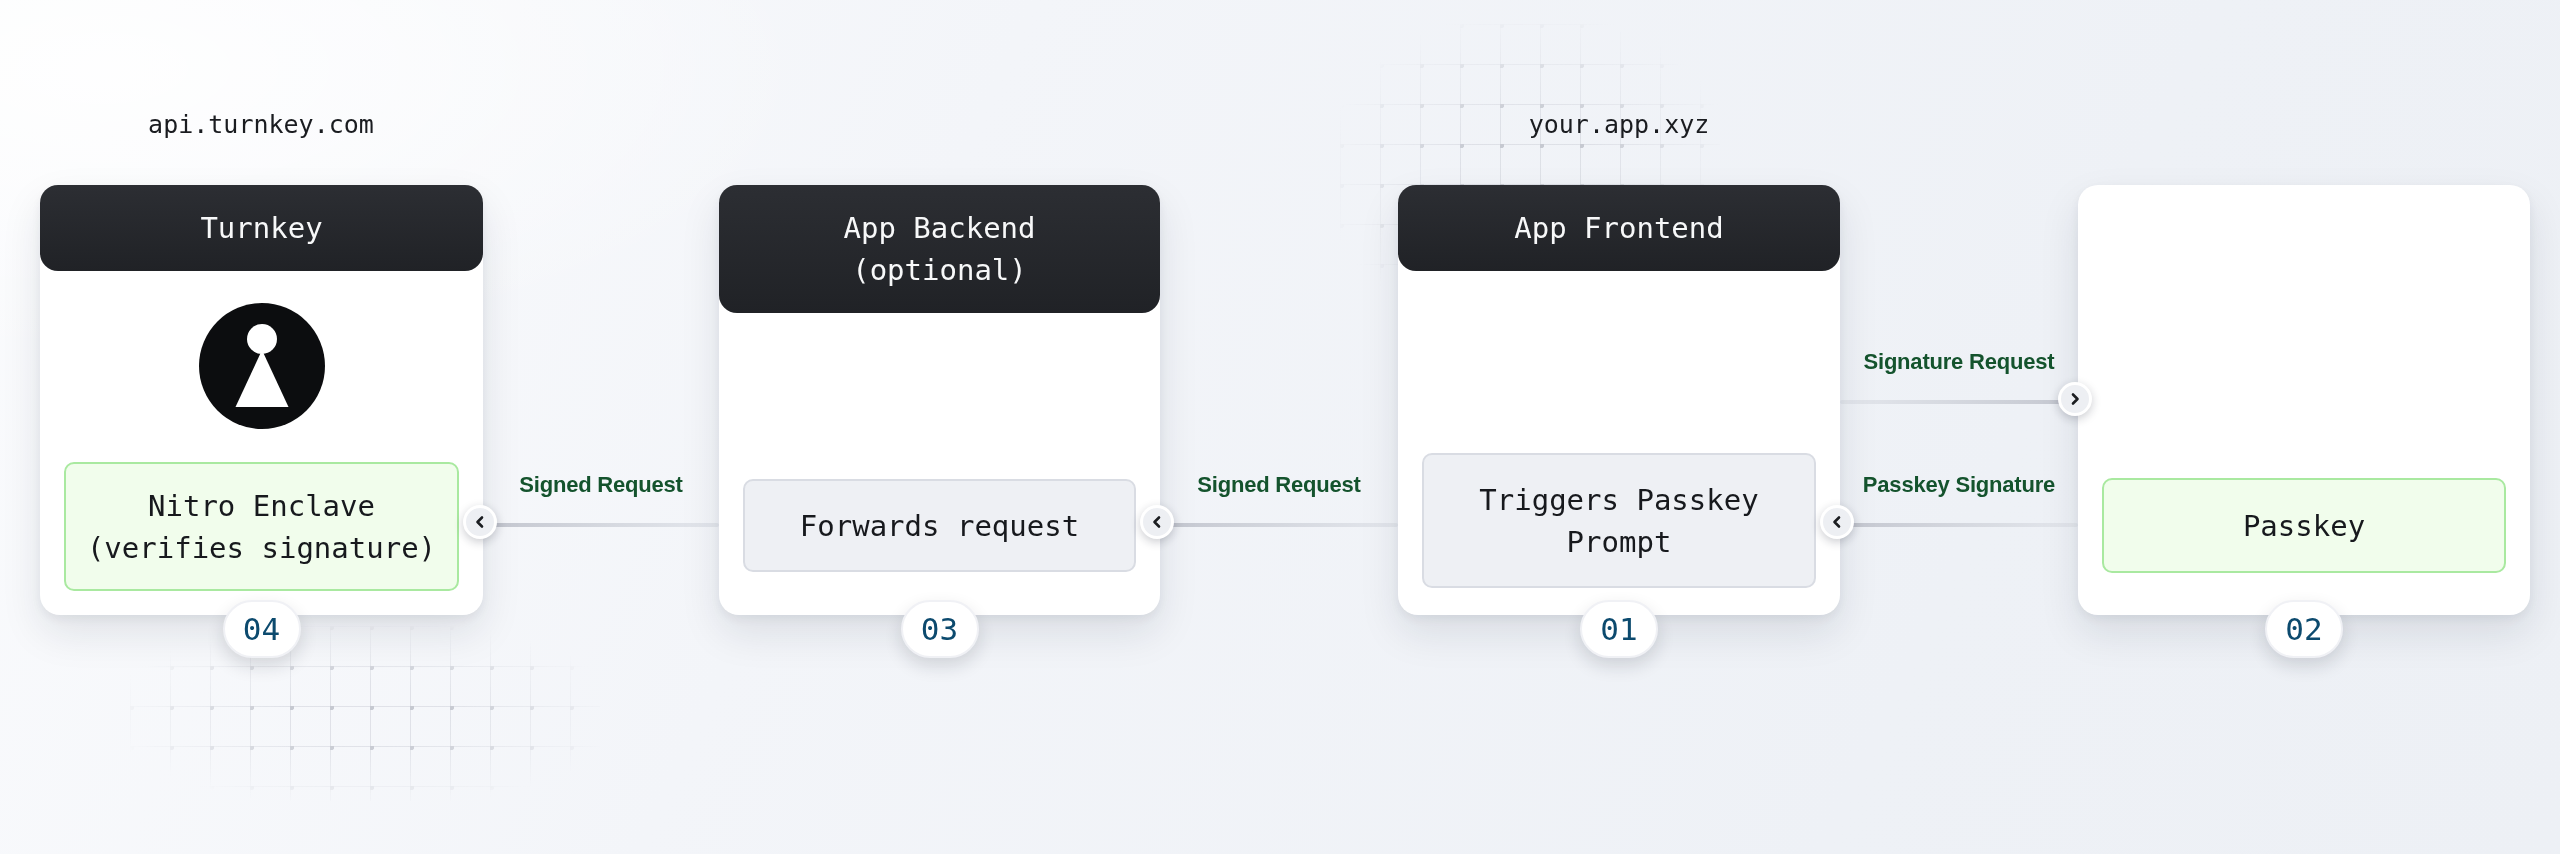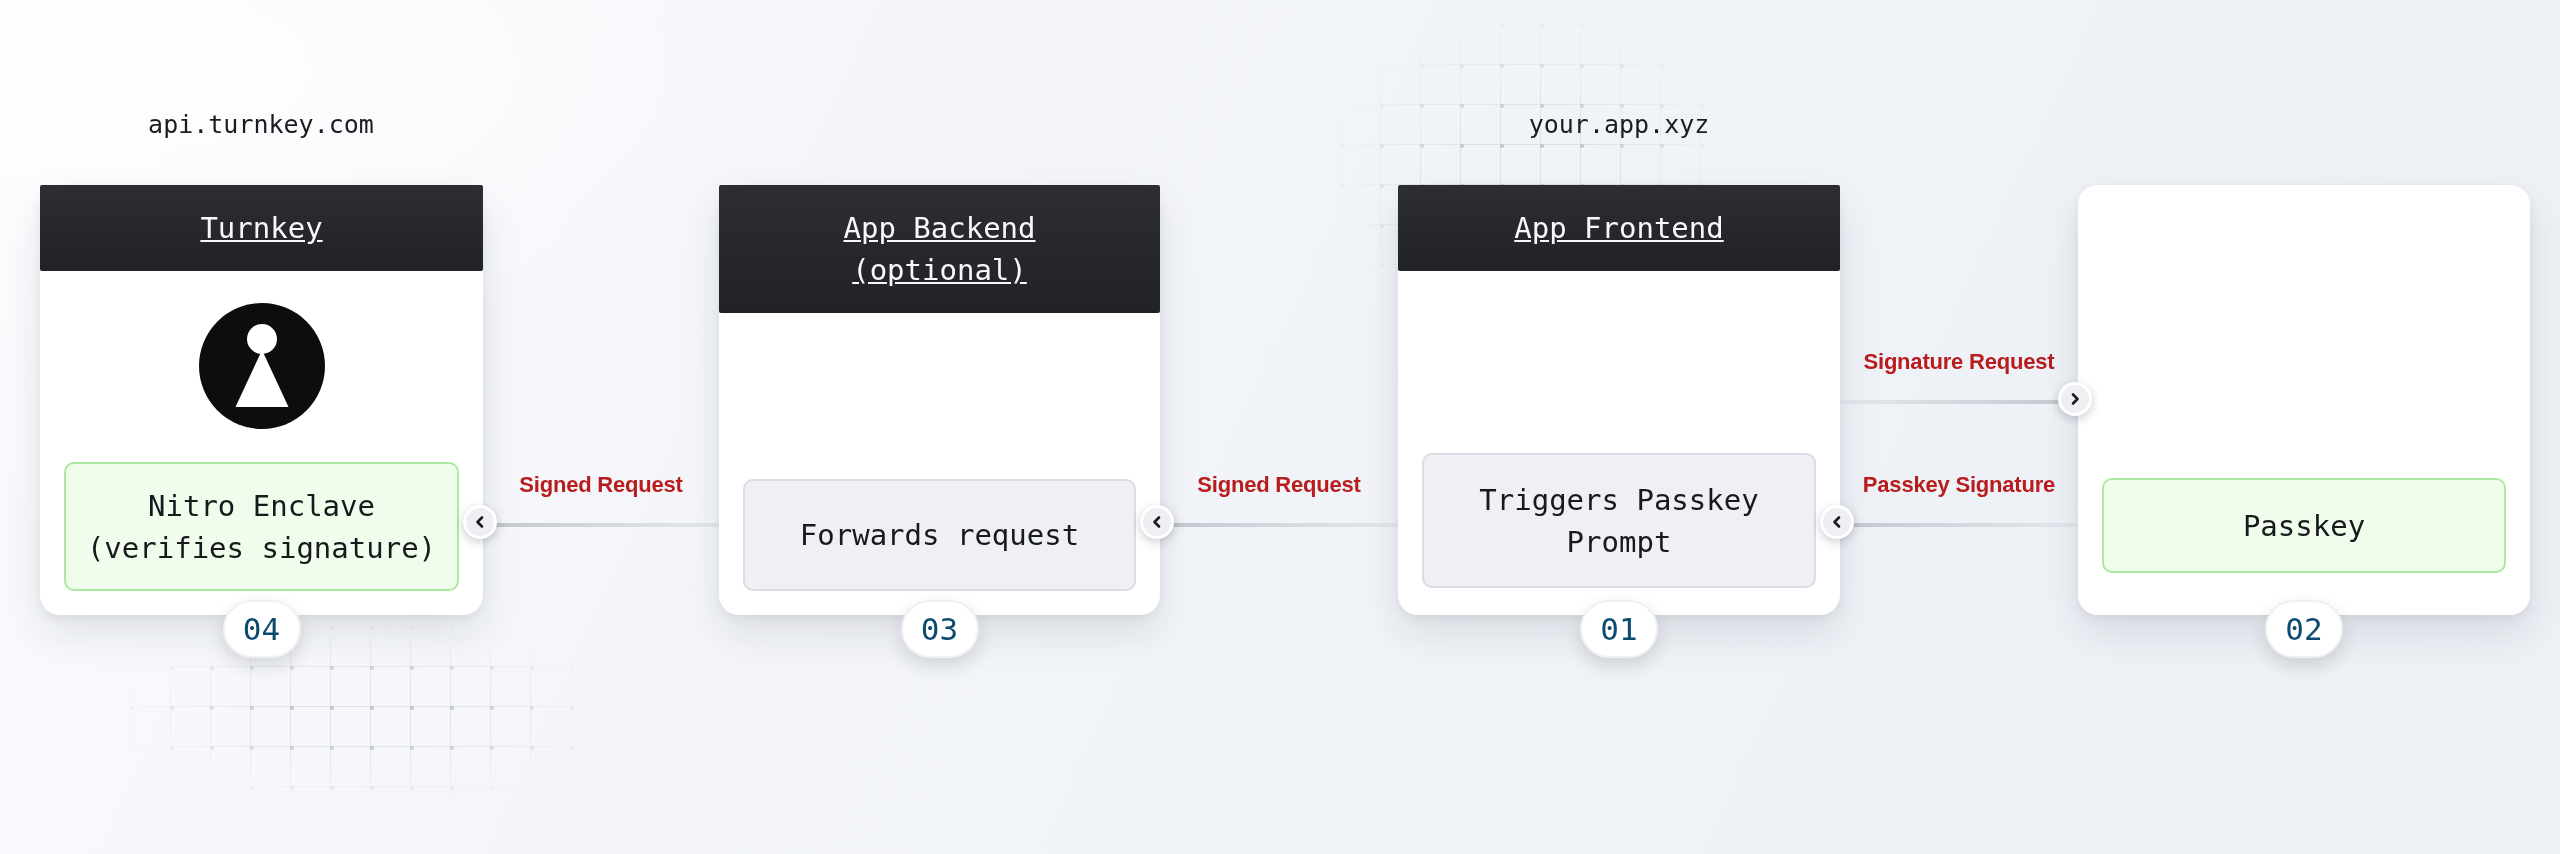--- a/index.html
+++ b/index.html
@@ -45,30 +45,29 @@
     height:430px;
     background:#ffffff;
     border-radius:20px;
     box-shadow:0 18px 40px rgba(24,28,45,.10), 0 4px 10px rgba(24,28,45,.06);
     z-index:2;
   }
   .card-header {
     position:absolute;
     top:0; left:0; right:0;
     min-height:86px;
-    border-radius:2px;
+    border-radius:18px;
     background:linear-gradient(180deg, #2c2e33 0%, #202226 100%);
     color:#f7f8f9;
     display:flex; align-items:center; justify-content:center;
     text-align:center;
     font-size:29px;
     line-height:42px;
     white-space:pre-line;
     padding:22px 10px;
-    text-decoration:underline;
   }
   .inner-box {
     position:absolute;
     left:24px; right:24px;
     border-radius:10px;
     display:flex; align-items:center; justify-content:center;
     text-align:center;
     font-size:29px;
     line-height:42px;
     white-space:pre-line;
@@ -99,21 +98,21 @@
     width:126px; height:126px;
   }
 
   .conn-label {
     position:absolute;
     text-align:center;
     font-family:"Liberation Sans", sans-serif;
     font-weight:700;
     font-size:22px;
     letter-spacing:-0.2px;
-    color:#b91c1c;
+    color:#14532d;
     z-index:2;
   }
   .conn-line {
     position:absolute;
     height:4px;
     border-radius:2px;
     z-index:1;
   }
   .fade-right { background:linear-gradient(90deg, #c3c6cf 0%, #d6d9e0 55%, #e4e7ed 100%); }
   .fade-left  { background:linear-gradient(90deg, #e4e7ed 0%, #d6d9e0 45%, #c3c6cf 100%); }
@@ -153,21 +152,21 @@
 (verifies signature)</span>
   </div>
   <div class="badge">04</div>
 </div>
 
 <div class="card" style="left:719px; width:441px;">
   <div class="card-header">
     <span>App Backend
 (optional)</span>
   </div>
-  <div class="inner-box inner-gray" style="top:294px; height:112px;">
+  <div class="inner-box inner-gray" style="top:294px; height:93px;">
     <span>Forwards request</span>
   </div>
   <div class="badge">03</div>
 </div>
 
 <div class="card" style="left:1398px; width:442px;">
   <div class="card-header">
     <span>App Frontend</span>
   </div>
   <div class="inner-box inner-gray" style="top:268px; height:135px;">

